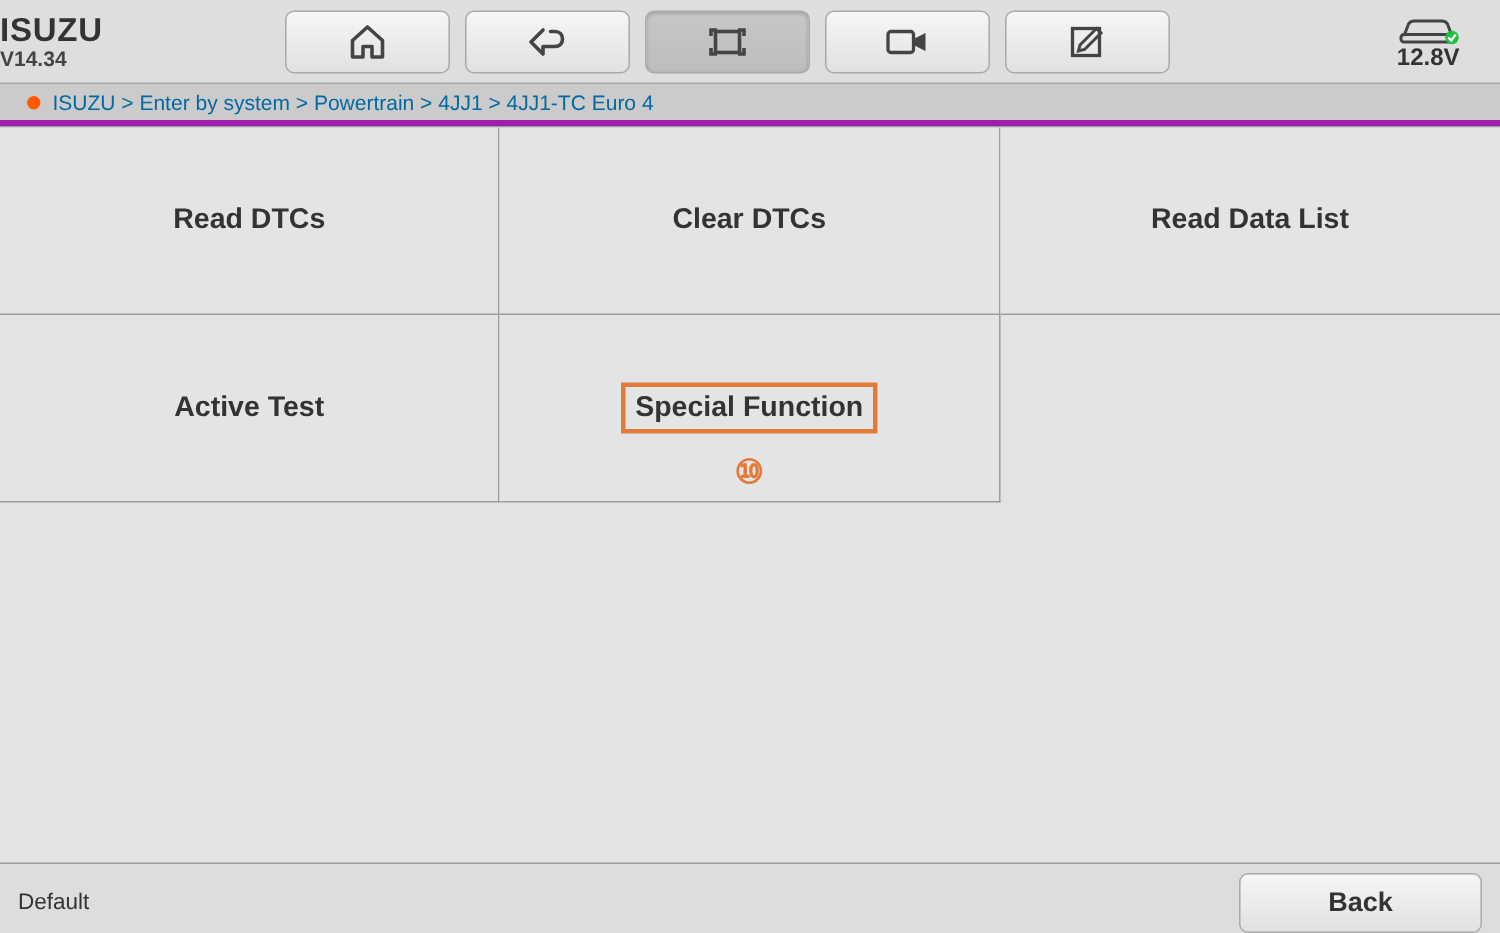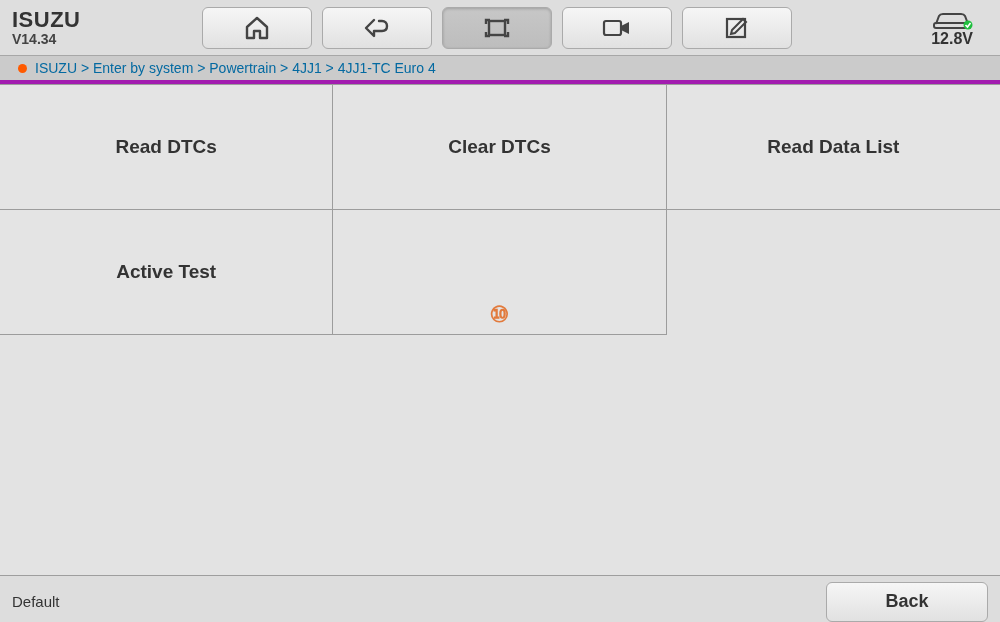--- a/index.html
+++ b/index.html
@@ -15,21 +15,20 @@
   
   .header {
     position: relative;
     height: 55px;
     background: #dedede;
     border-bottom: 1px solid #a7a7a7;
     display: flex;
     align-items: center;
   }
   .brand {
-    padding-left: 12px;
     display: flex;
     flex-direction: column;
     justify-content: center;
     line-height: 1.1;
     width: 190px;
   }
   .brand-title {
     font-size: 22px;
     font-weight: 700;
     color: #333333;
@@ -241,20 +240,23 @@
     <div class="cell">
       <span>Clear DTCs</span>
     </div>
     <div class="cell">
       <span>Read Data List</span>
     </div>
     <div class="cell">
       <span>Active Test</span>
     </div>
     <div class="cell">
+      <span class="highlight-box">
+        <span>Special Function</span>
+      </span>
       <span class="annotation" style="top:92px">⑩</span>
     </div>
   </div>
 </div>
 
 <div class="footer">
   <div class="footer-left">Default</div>
   <div class="footer-btn">
     <span>Back</span>
   </div>

